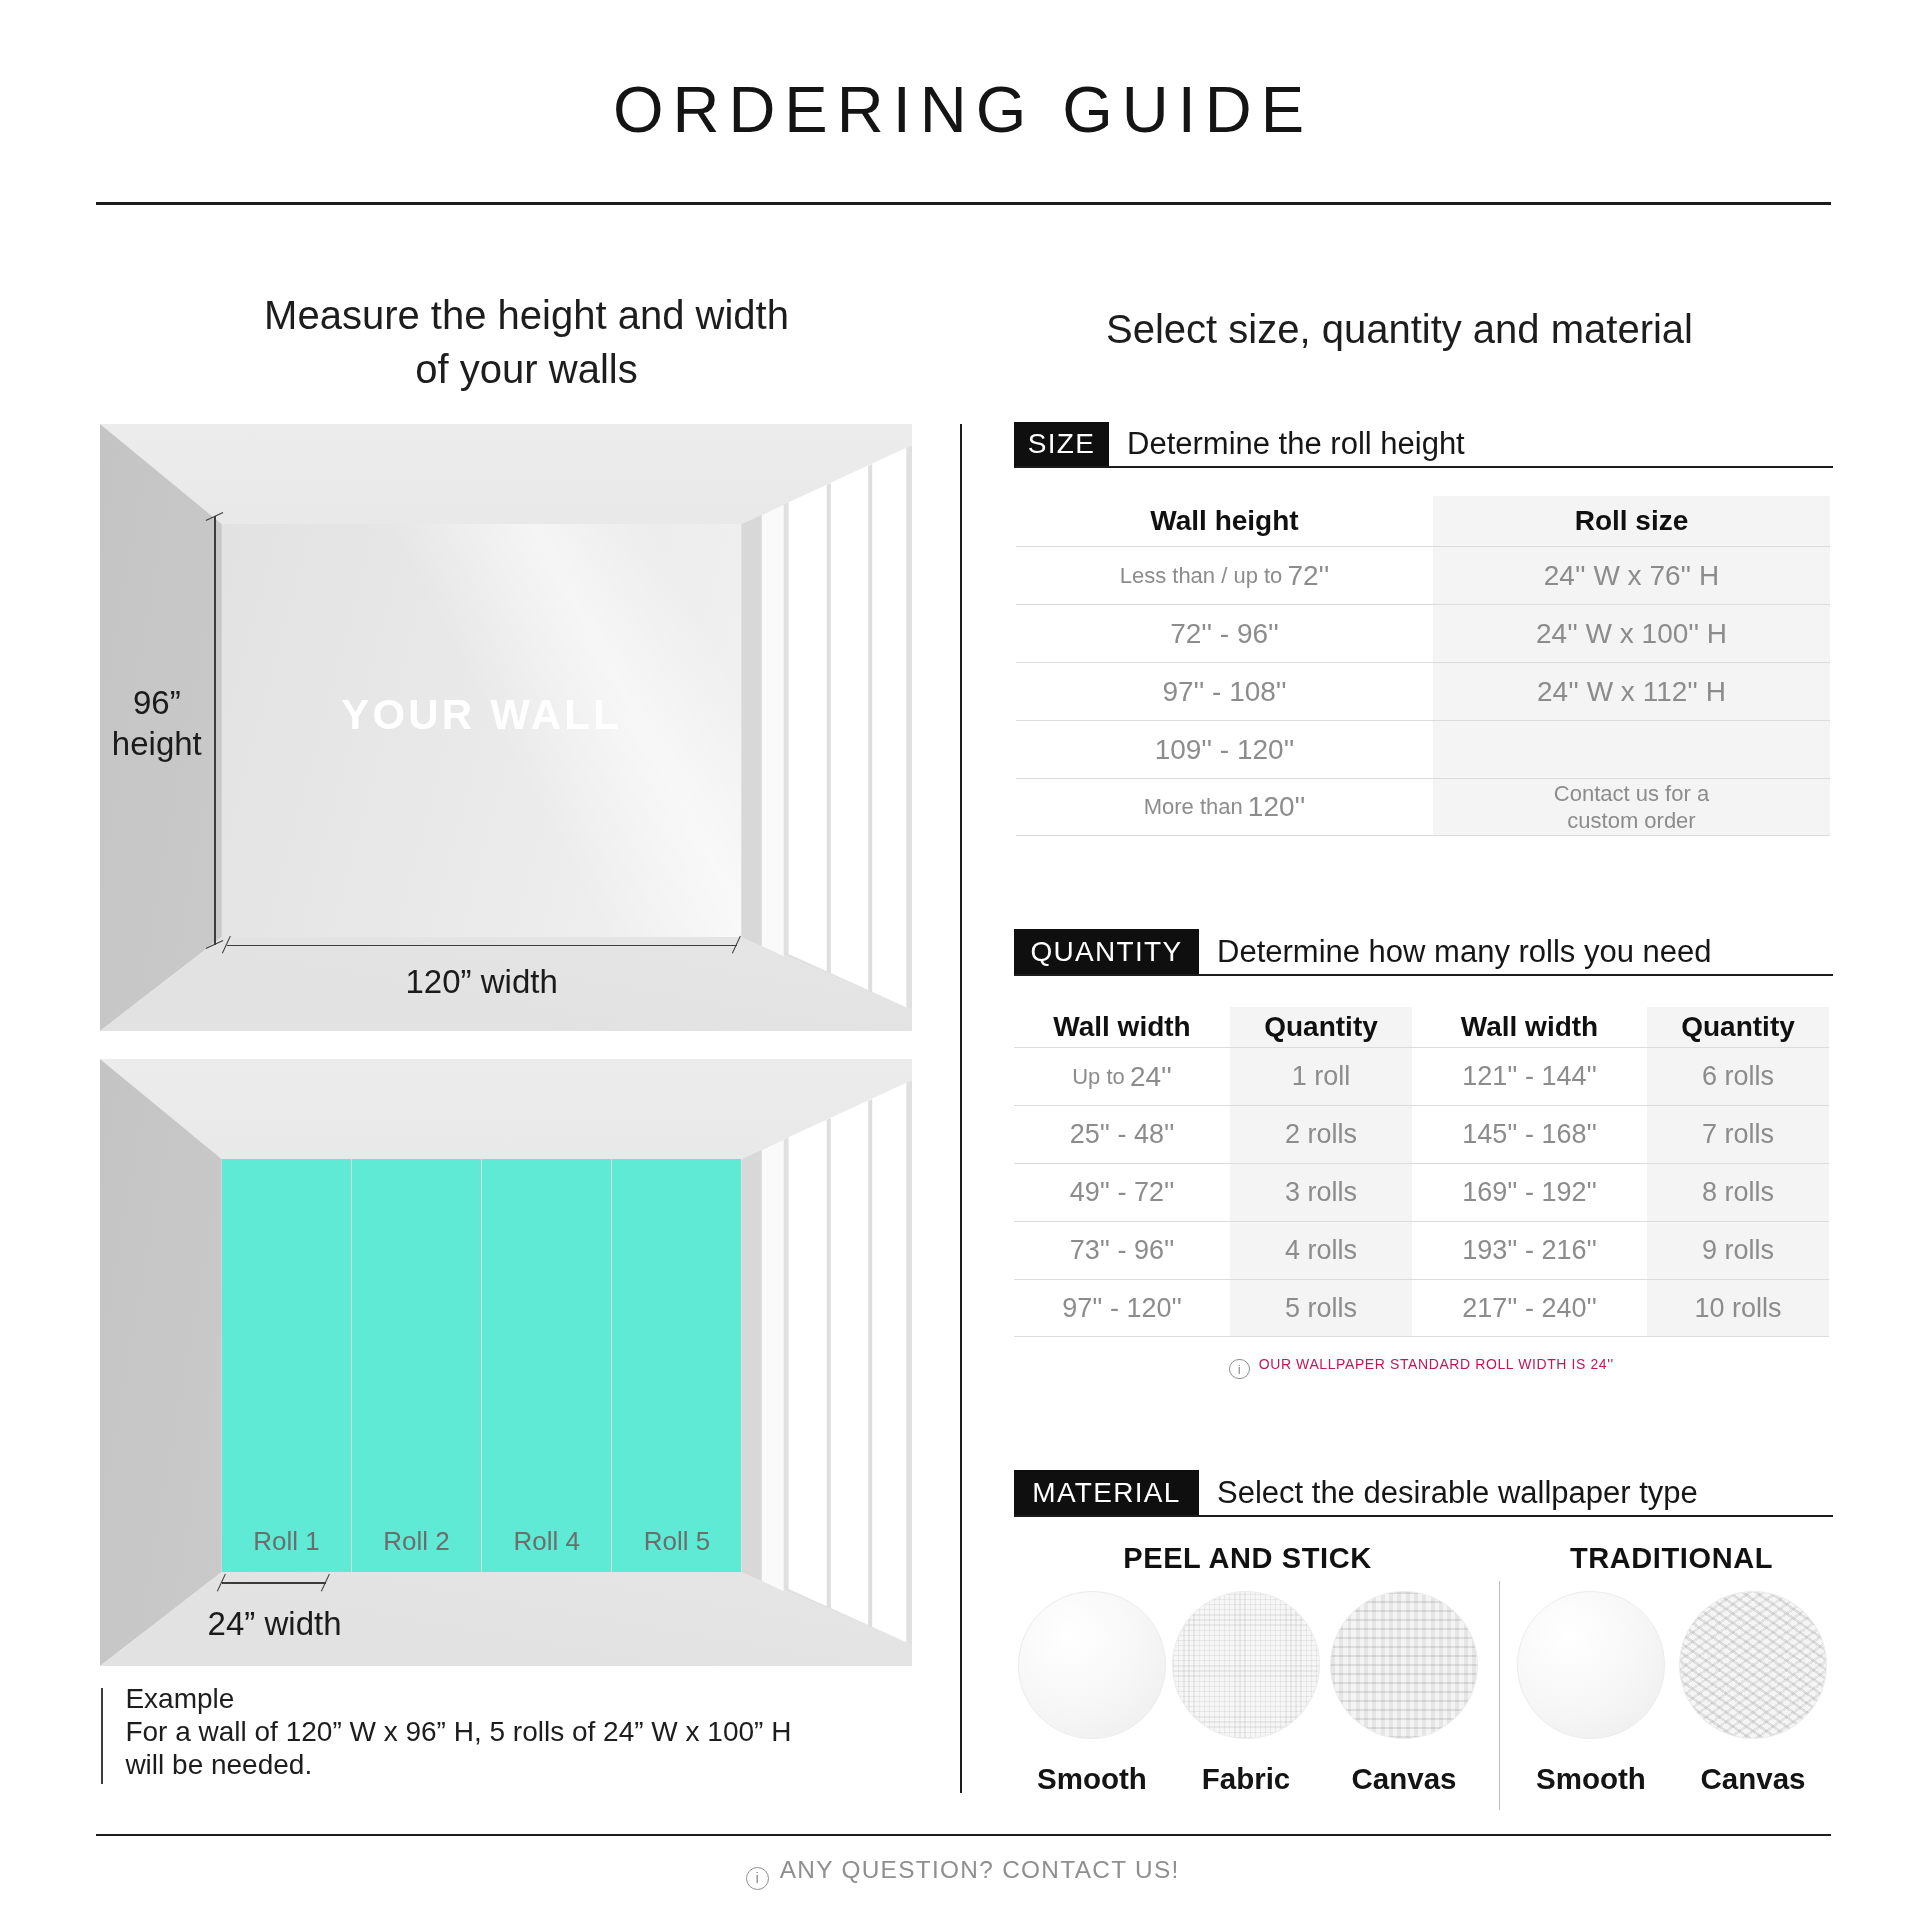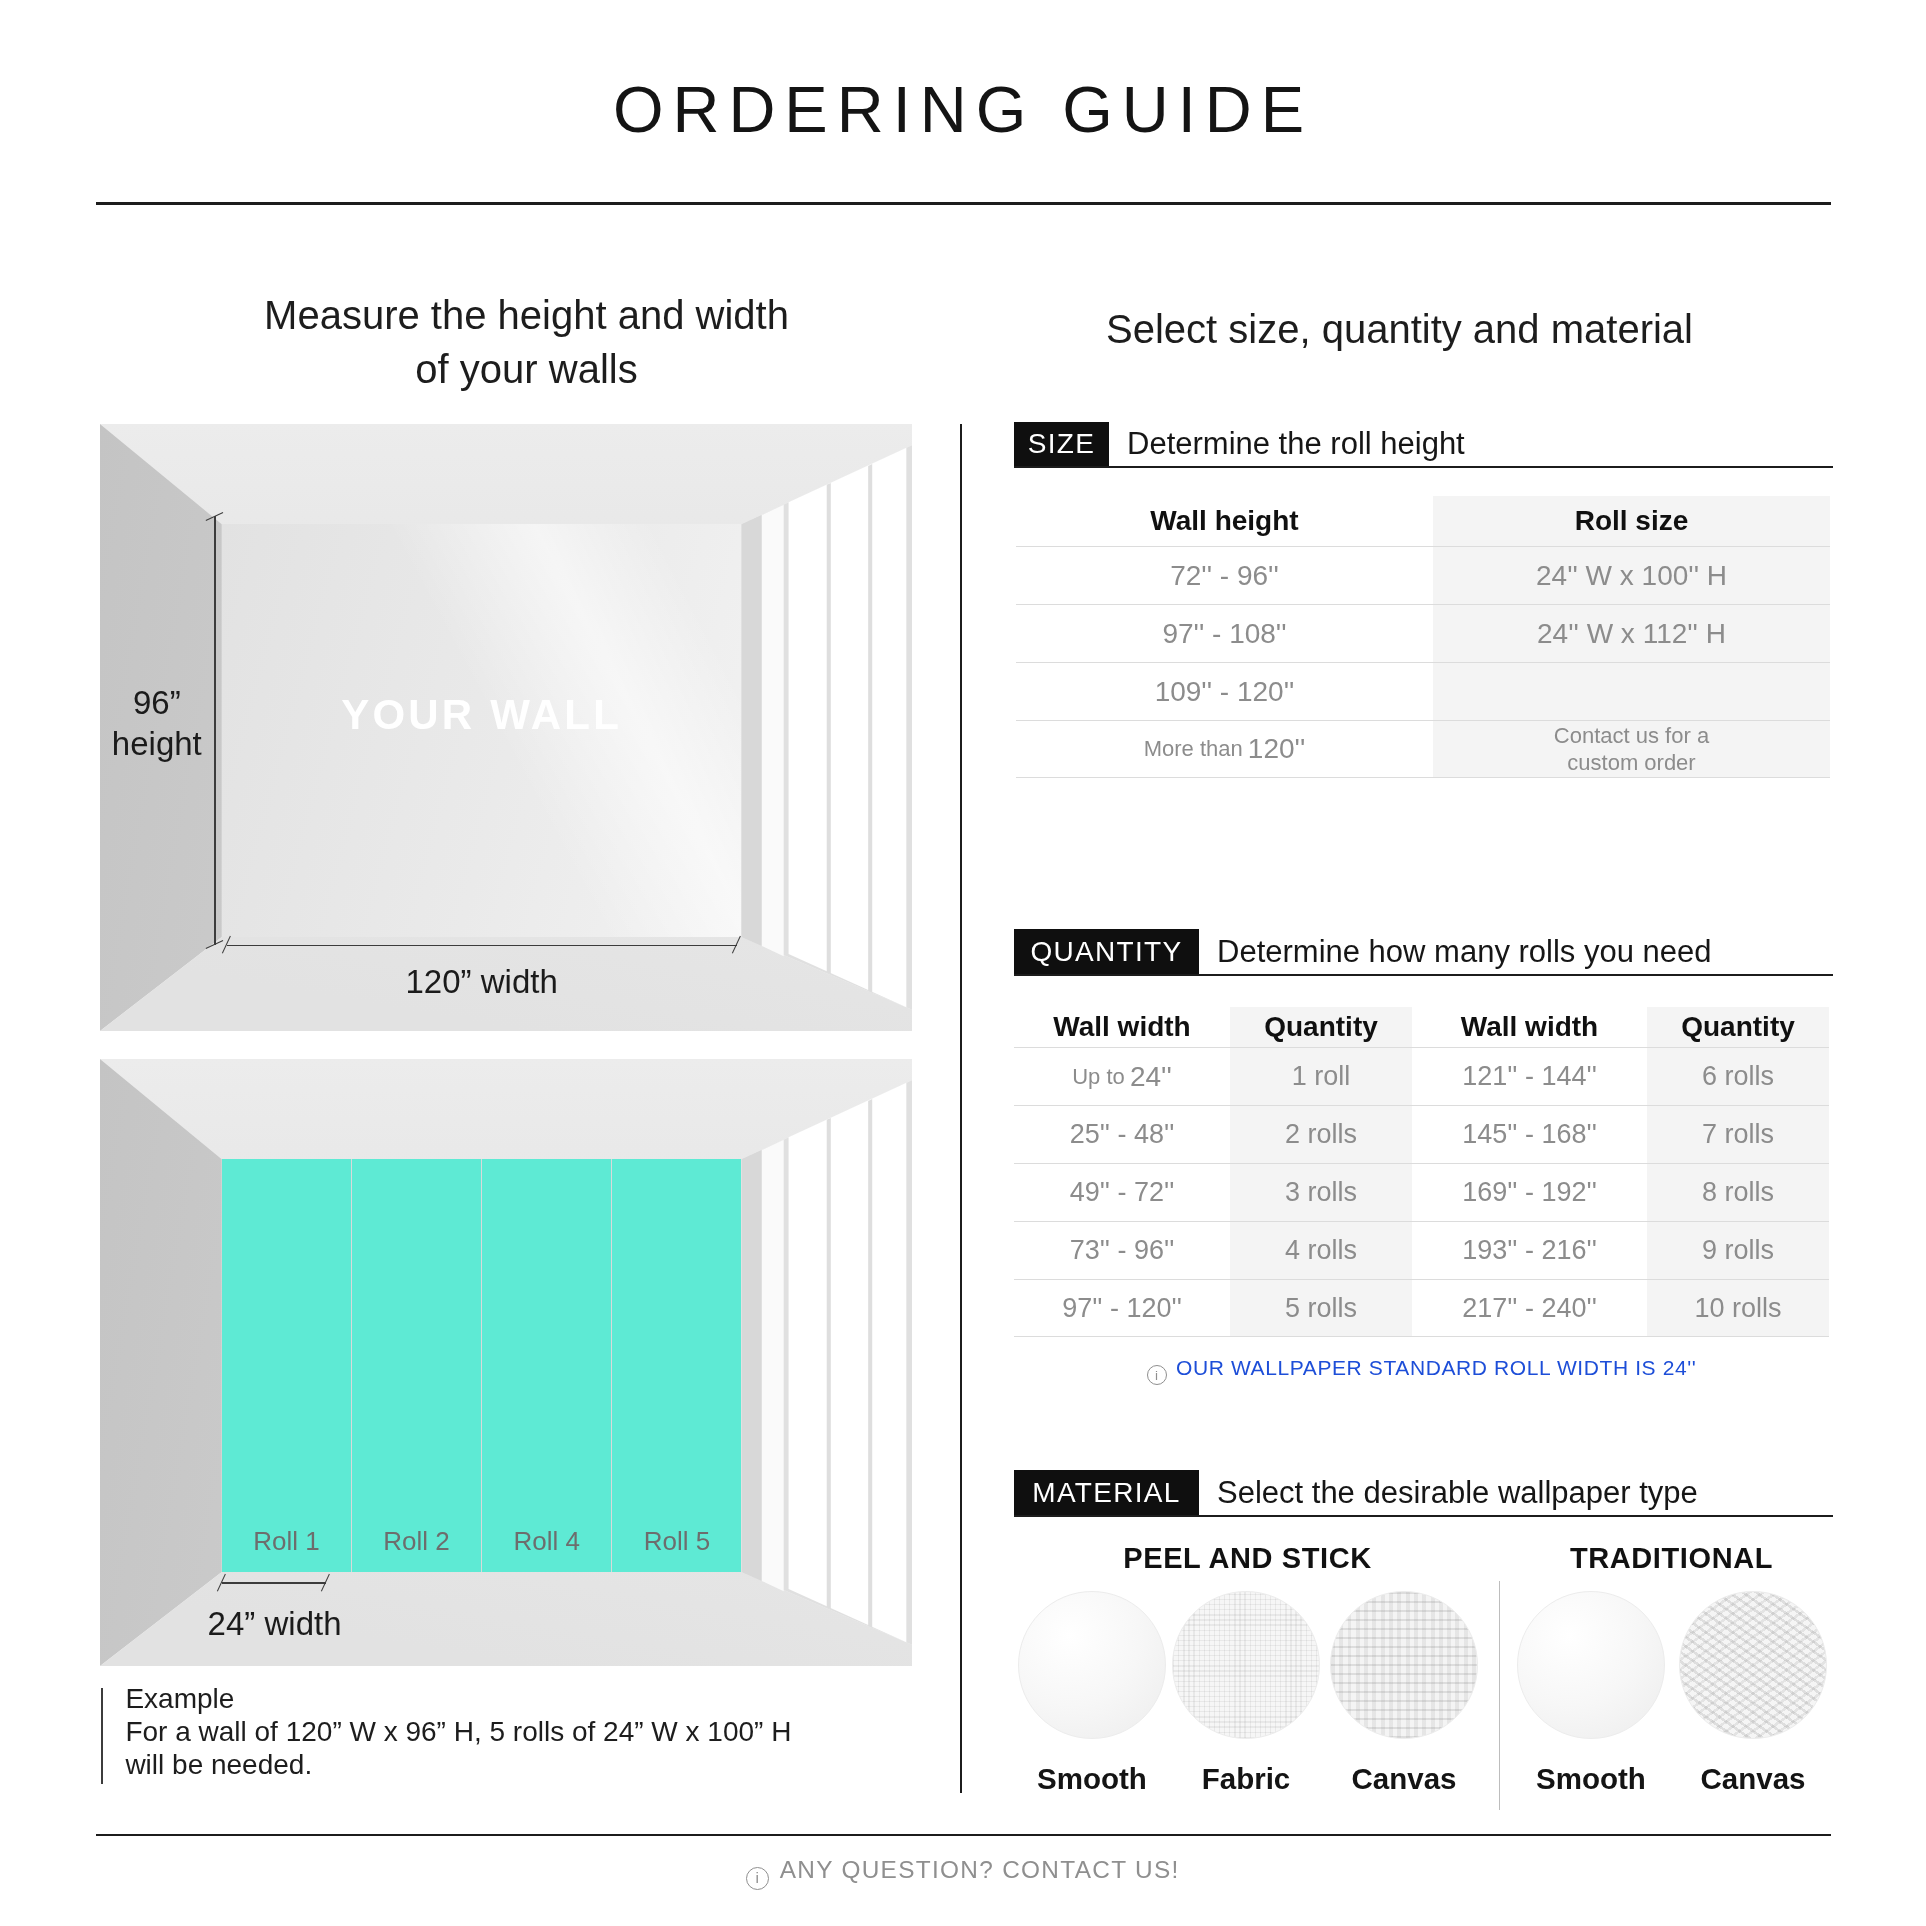--- a/index.html
+++ b/index.html
@@ -104,21 +104,21 @@
   .two-line { flex-direction:column; font-size:22px; line-height:1.25; }
 
   
   .qty-table { position:absolute; left:1014px; top:1007px; width:815px; }
   .qt-gray1 { position:absolute; left:216px; top:0; width:182px; height:100%; background:#f4f4f4; }
   .qt-gray2 { position:absolute; left:633px; top:0; width:182px; height:100%; background:#f4f4f4; }
   .qty-table .t-row.head { height:40px; }
   .qty-table .k1 { width:216px; } .qty-table .k2 { width:182px; }
   .qty-table .k3 { width:235px; } .qty-table .k4 { width:182px; }
   .qty-note { position:absolute; left:1014px; top:1356px; width:815px; text-align:center;
-    font-size:21px; letter-spacing:0.6px; color:#1d4ed8; }
+    font-size:14px; letter-spacing:0.6px; color:#be185d; }
   .info-icon { display:inline-flex; align-items:center; justify-content:center;
     width:20.5px; height:20.5px; border:1.3px solid #8f8f8f; border-radius:50%;
     margin-right:9px; vertical-align:-4.5px; }
   .info-icon::before { content:"i"; font-size:13.5px; color:#8f8f8f; }
 
   
   .group-title { position:absolute; top:1542px; width:449px; text-align:center;
     font-size:29px; font-weight:600; letter-spacing:0.6px; color:#111; }
   .gt1 { left:1023px; } .gt2 { left:1447px; }
   .group-divider { position:absolute; left:1499px; top:1581px; width:1.3px; height:229px; background:#bdbdbd; }
@@ -235,20 +235,27 @@
   <div class="section-rule rule-size"></div>
 
   <div class="size-table">
     <div class="st-graycol"></div>
     <div class="t-row head">
       <div class="cell c1 th">Wall height</div>
       <div class="cell c2 th">Roll size</div>
     </div>
     <div class="t-row">
       <div class="cell c1 muted">
+        <span class="sm">Less than / up to </span>
+        <span class="lg">72''</span>
+      </div>
+      <div class="cell c2 muted lg">24'' W x 76'' H</div>
+    </div>
+    <div class="t-row">
+      <div class="cell c1 muted">
         <span class="lg">72'' - 96''</span>
       </div>
       <div class="cell c2 muted lg">24'' W x 100'' H</div>
     </div>
     <div class="t-row">
       <div class="cell c1 muted">
         <span class="lg">97'' - 108''</span>
       </div>
       <div class="cell c2 muted lg">24'' W x 112'' H</div>
     </div>

